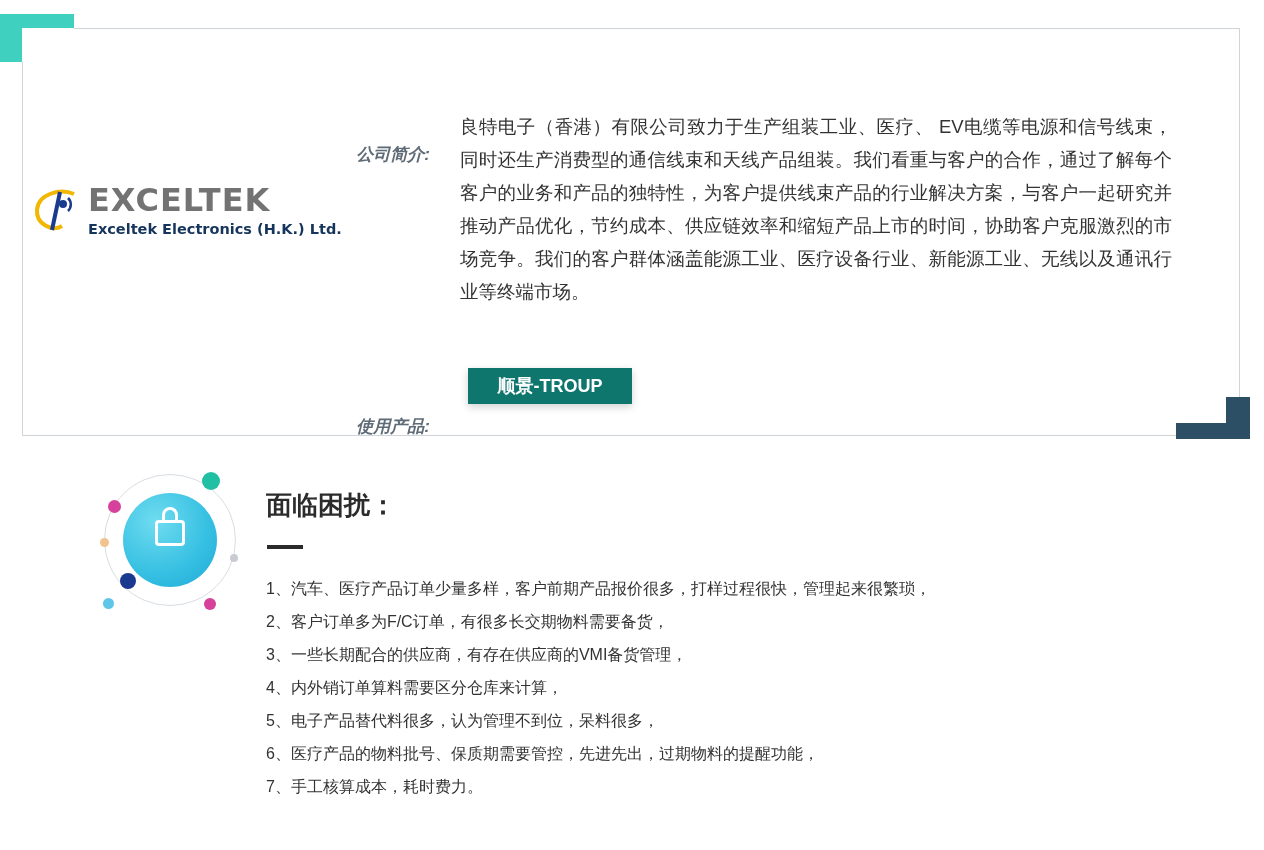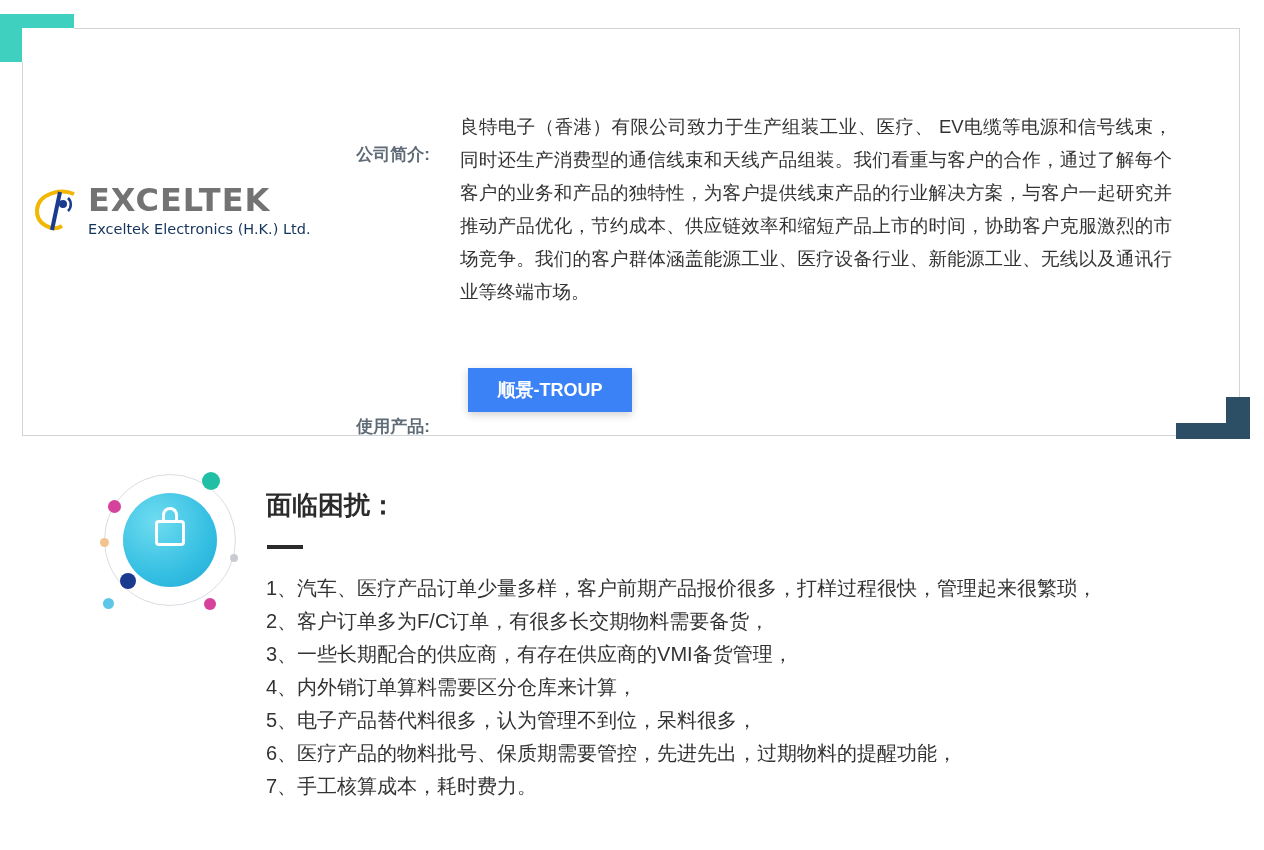--- a/index.html
+++ b/index.html
@@ -87,33 +87,34 @@
   .logo-main {
     font-size: 32px;
     font-weight: bold;
     letter-spacing: 1px;
     color: #737373;
     font-family: "DejaVu Sans", sans-serif;
   }
   .logo-sub {
     margin-top: 6px;
     font-size: 14.5px;
-    font-weight: normal;
+    font-weight: bold;
     color: #15355c;
     font-family: "DejaVu Sans", sans-serif;
   }
 
   
   .row-label {
     position: absolute;
     font-size: 17px;
     font-weight: bold;
     color: #5f6b76;
     text-align: right;
     width: 150px;
+    font-style: italic;
   }
   .company-title {
     position: absolute;
     left: 460px;
     top: 52px;
     width: 720px;
     font-size: 26px;
     font-weight: bold;
     color: #1a1a1a;
     font-family: "DejaVu Sans", sans-serif;
@@ -128,22 +129,22 @@
     line-height: 33px;
     color: #333333;
     text-align: justify;
   }
   .product-label { left: 280px; top: 381px; margin-top: 34px; }
   .product-chip {
     position: absolute;
     left: 468px;
     top: 368px;
     min-width: 164px;
-    height: 44px;
-    background: #3b82f6;
+    height: 36px;
+    background: #0f766e;
     color: #ffffff;
     font-size: 18px;
     font-weight: bold;
     display: flex;
     align-items: center;
     justify-content: center;
     padding: 0 16px;
     box-shadow: 0 3px 8px rgba(0,0,0,.18);
   }
 
@@ -216,21 +217,21 @@
     top: 545px;
     width: 36px;
     height: 4px;
     background: #2b2b2b;
   }
   .issues {
     position: absolute;
     left: 266px;
     top: 572px;
     width: 906px;
-    font-size: 20px;
+    font-size: 16px;
     line-height: 33px;
     color: #333333;
   }
   .issues p { margin: 0; }
 </style>
 </head>
 <body>
 
 <div class="page">
 

